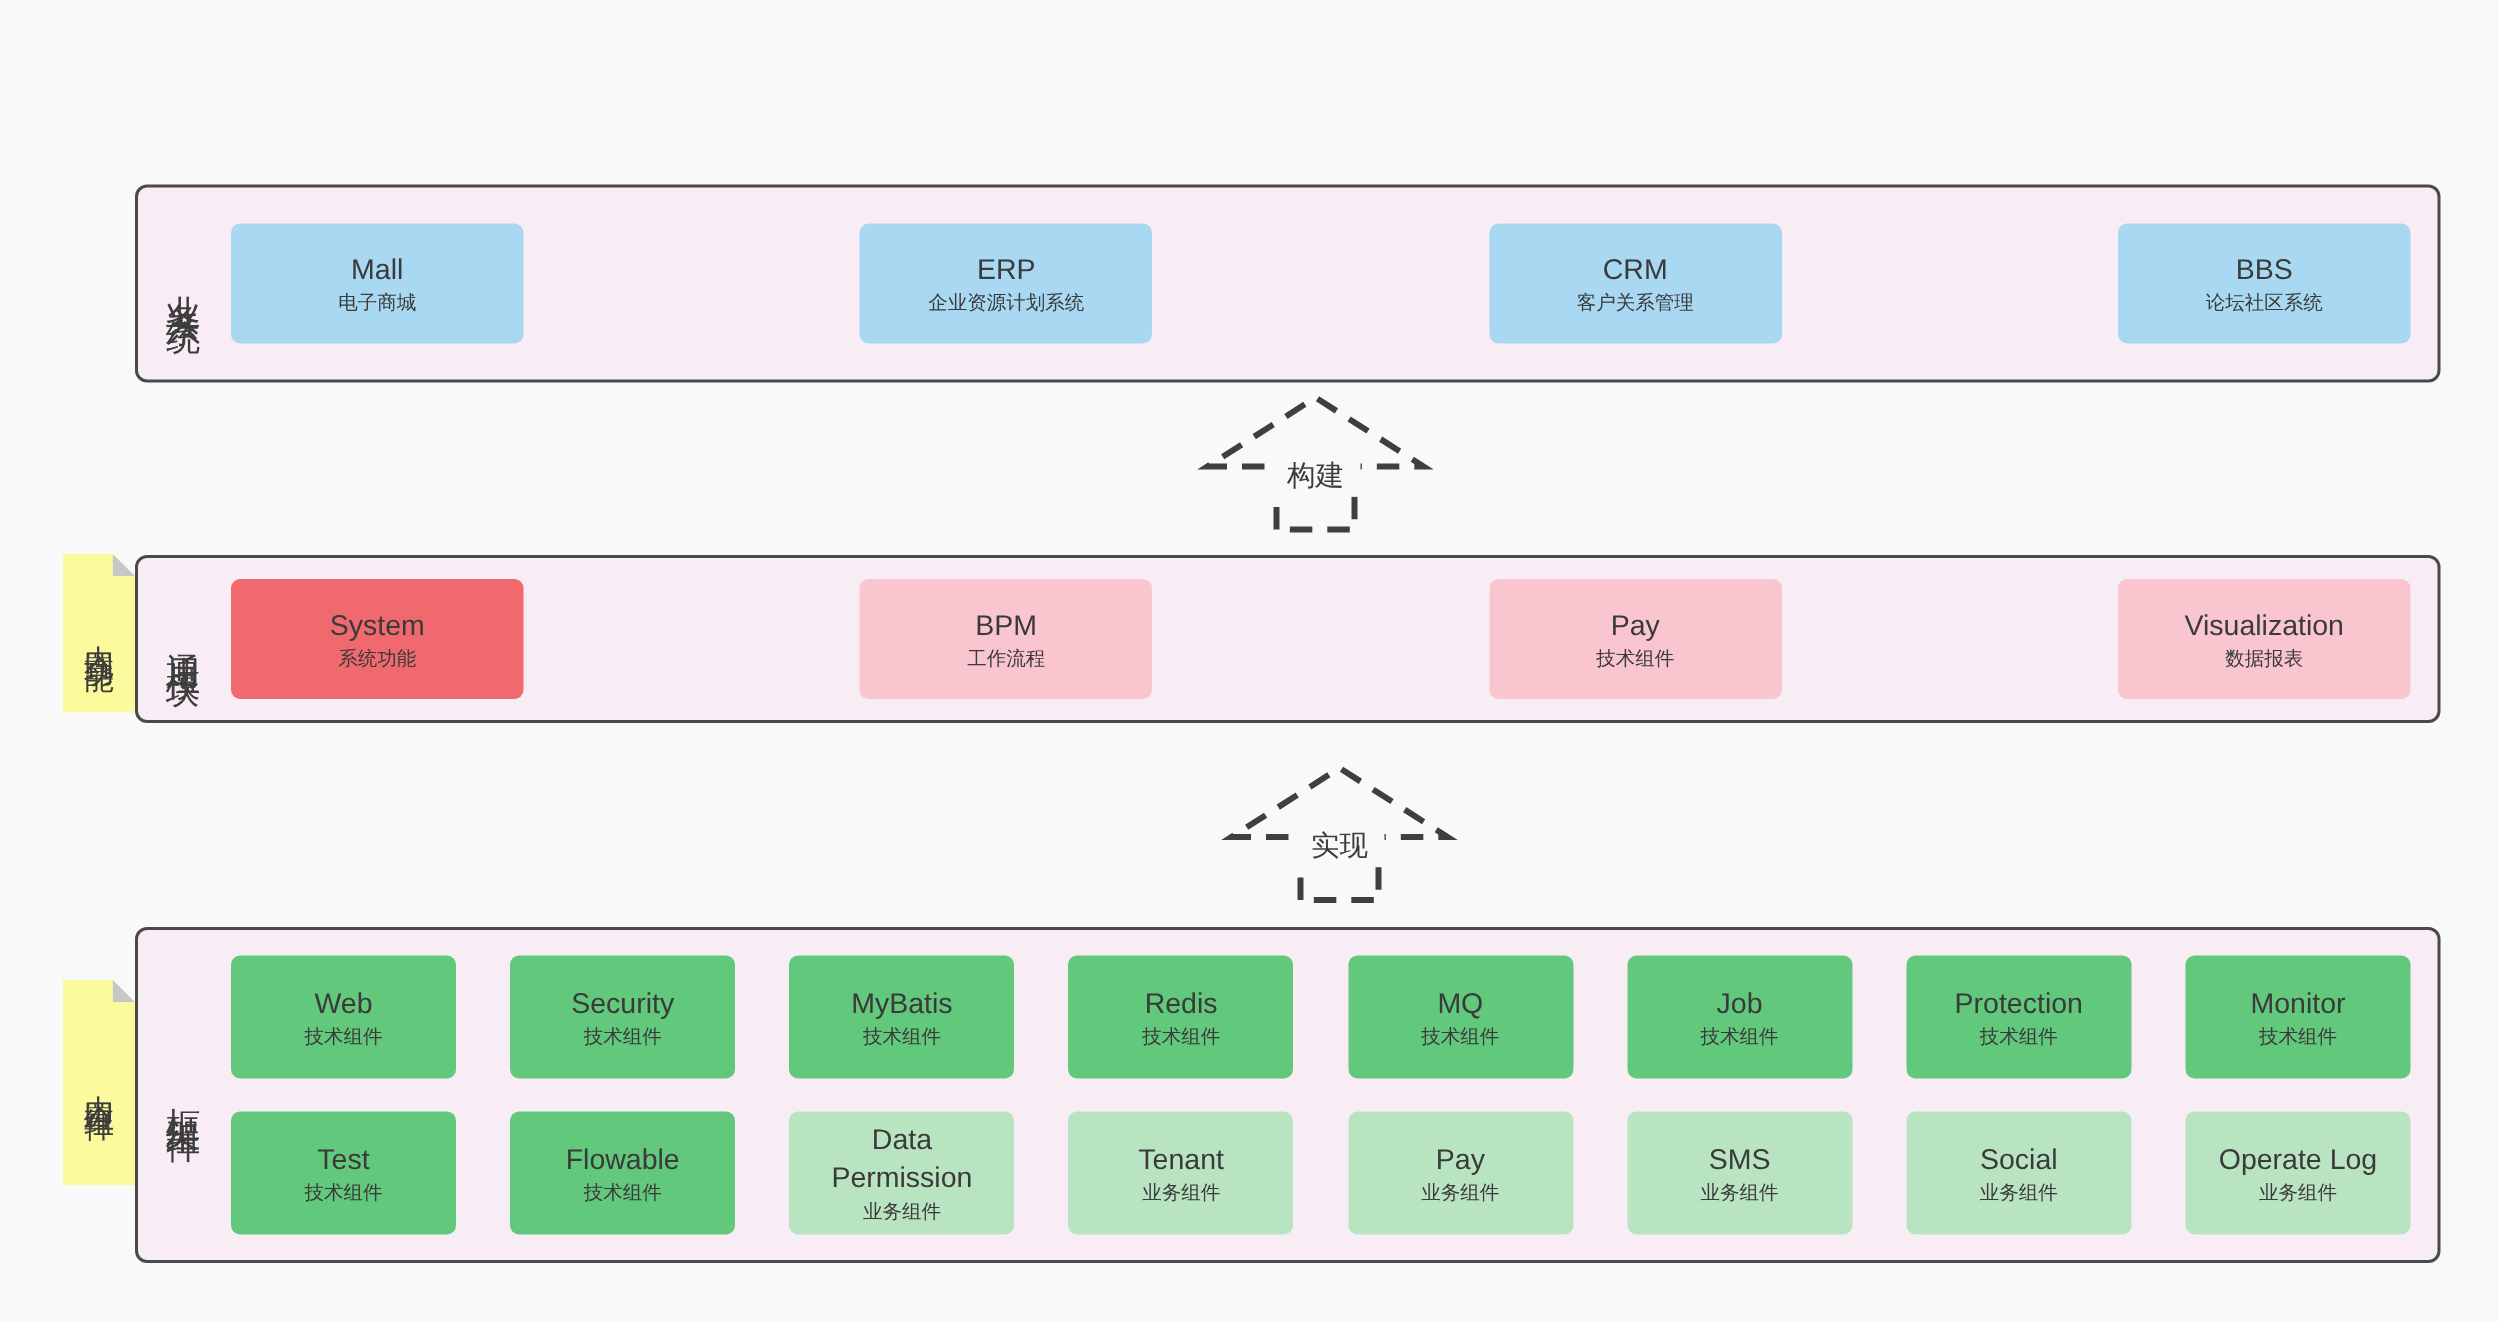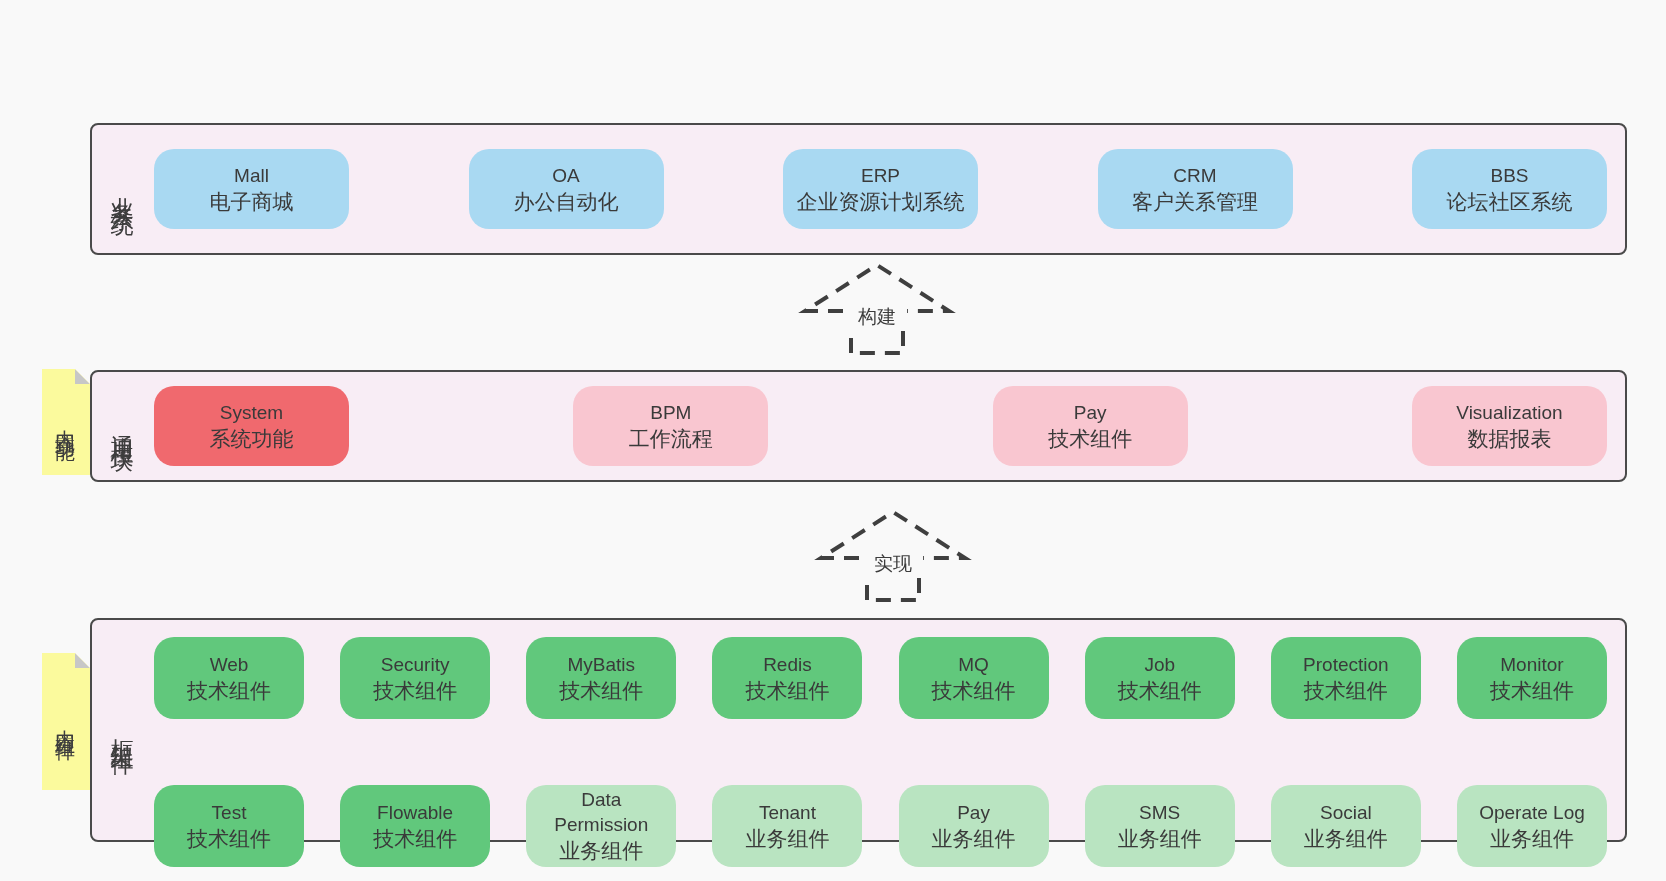--- a/index.html
+++ b/index.html
@@ -18,28 +18,28 @@
   .panel-components{top:618px;height:224px;}
   .panel-label{width:62px;flex:0 0 62px;display:flex;align-items:center;justify-content:center;}
   .vtext{
     writing-mode:vertical-rl;text-orientation:upright;
     font-size:23px;letter-spacing:5px;color:#3d3d3d;
   }
   .boxes{flex:1;display:flex;justify-content:space-between;align-items:center;padding-right:18px;}
   .rows{flex:1;display:flex;flex-direction:column;justify-content:center;gap:22px;padding-right:18px;}
   .row{display:flex;justify-content:space-between;}
   .box{
-    box-sizing:border-box;border-radius:20px;padding:4px 8px;
+    box-sizing:border-box;border-radius:6px;padding:4px 8px;
     display:flex;flex-direction:column;justify-content:center;align-items:center;
     text-align:center;line-height:1.32;
   }
   .w195{width:195px;height:80px;}
-  .w150{width:150px;height:82px;margin-top:44px;}
+  .w150{width:150px;height:82px;}
   .box .en{font-size:19px;}
-  .box .zh{font-size:21px;}
+  .box .zh{font-size:13px;}
   .blue{background:#a9d9f2;}
   .red{background:#f0696e;}
   .pink{background:#f9c6d0;}
   .green{background:#61c87c;}
   .lightgreen{background:#b9e4c1;}
   .sticky{
     position:absolute;left:42px;width:48px;background:#fbfa9d;
     clip-path:polygon(0 0, calc(100% - 15px) 0, 100% 15px, 100% 100%, 0 100%);
     display:flex;align-items:center;justify-content:center;
   }
@@ -66,24 +66,20 @@
 <div class="panel panel-business">
   <div class="panel-label">
     <span class="vtext">业务系统</span>
   </div>
   <div class="boxes">
     <div class="box blue w195">
       <span class="en">Mall</span>
       <span class="zh">电子商城</span>
     </div>
     <div class="box blue w195">
-      <span class="en">OA</span>
-      <span class="zh">办公自动化</span>
-    </div>
-    <div class="box blue w195">
       <span class="en">ERP</span>
       <span class="zh">企业资源计划系统</span>
     </div>
     <div class="box blue w195">
       <span class="en">CRM</span>
       <span class="zh">客户关系管理</span>
     </div>
     <div class="box blue w195">
       <span class="en">BBS</span>
       <span class="zh">论坛社区系统</span>

